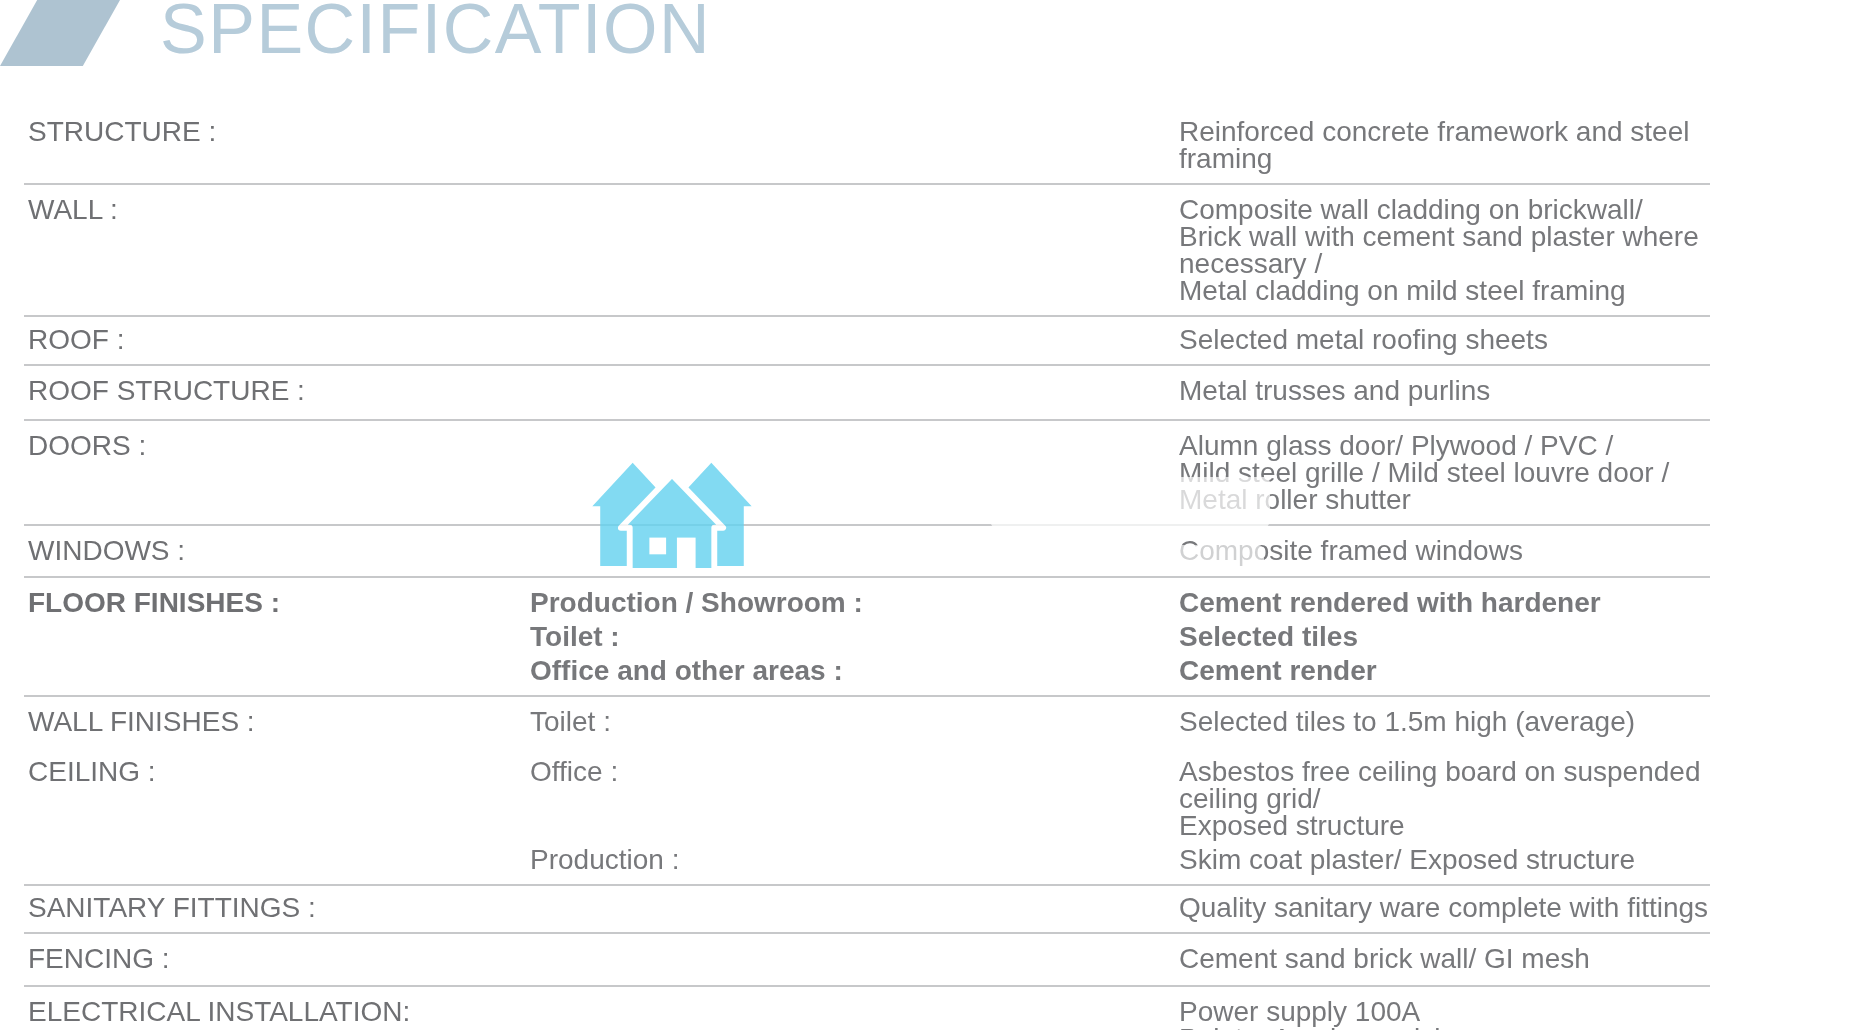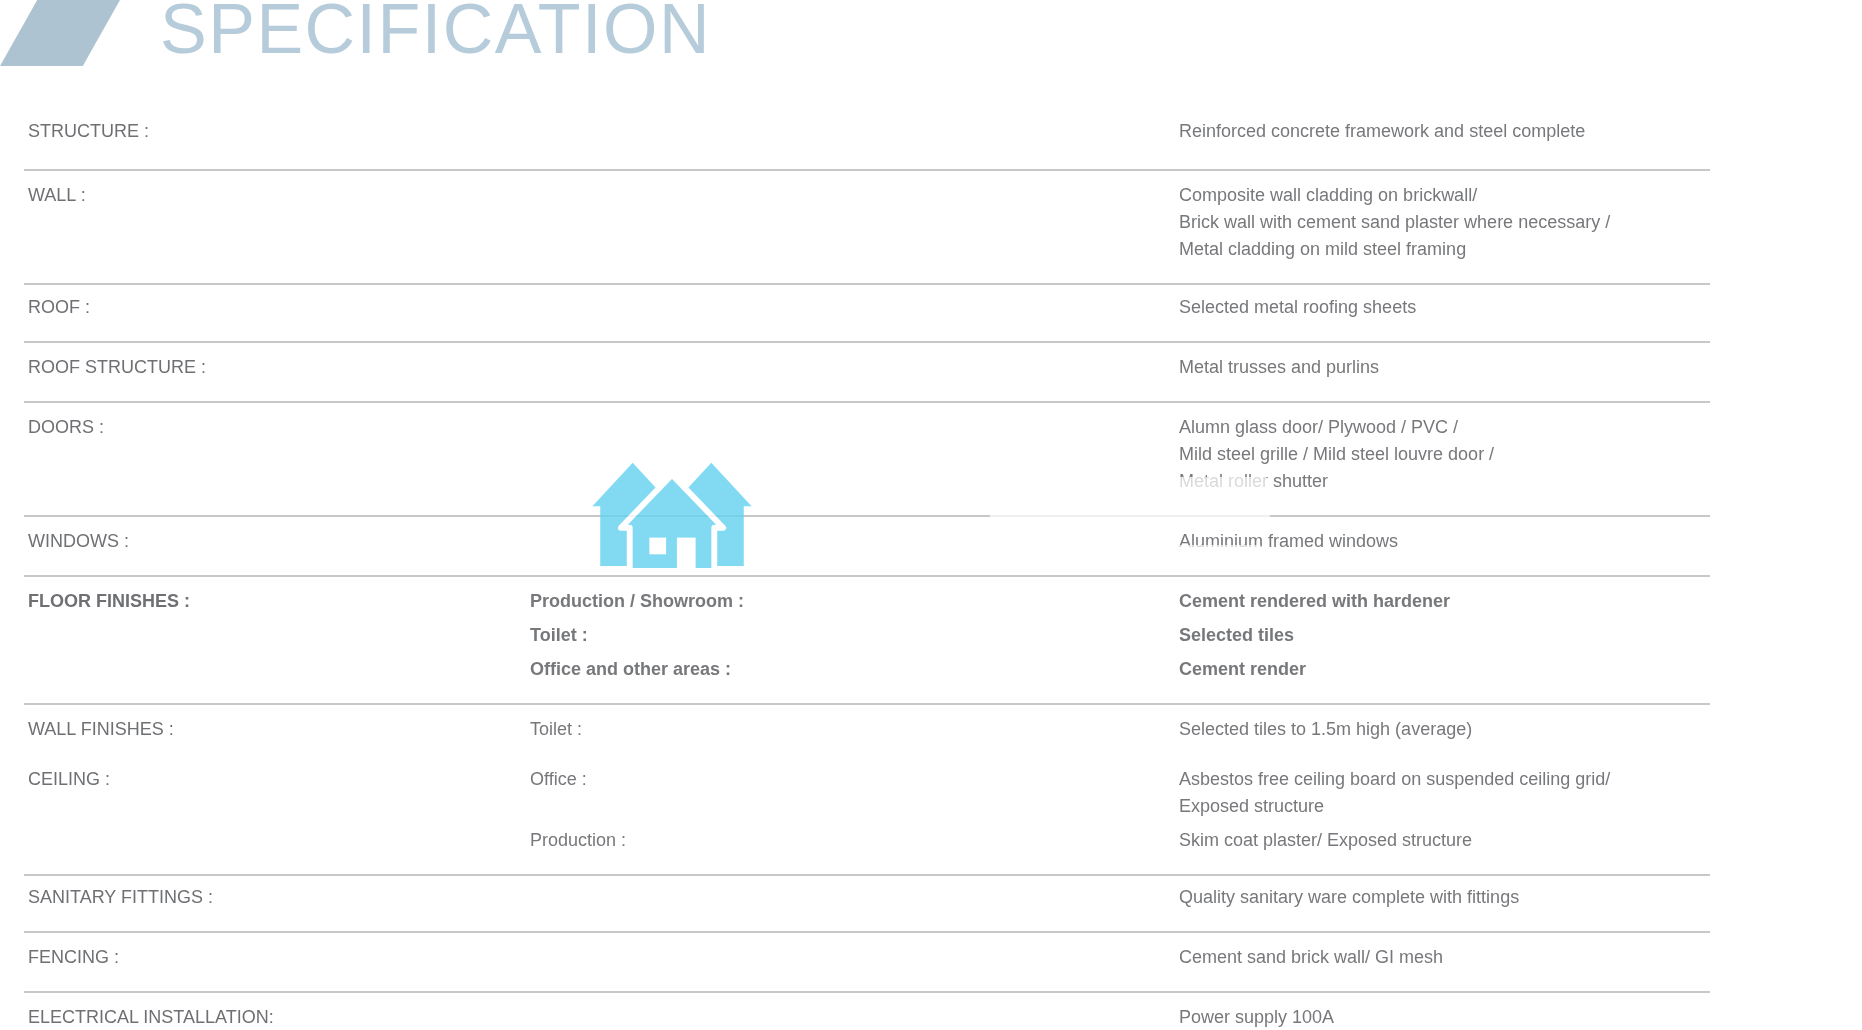--- a/index.html
+++ b/index.html
@@ -25,23 +25,23 @@
     font-size:70px;font-weight:400;letter-spacing:1.5px;
     color:#b6ccda;
     line-height:78px;
   }
   
   .spec-table{
     margin:44px 8px 0 24px;
   }
   .spec-row{
     box-sizing:border-box;
-    padding:11px 0 13px 4px;
+    padding:11px 0 4px 4px;
     border-bottom:2px solid #c7c8ca;
-    font-size:18px;
+    font-size:28px;
   }
   .spec-row.row-1{min-height:61px;padding-top:8px;}
   .spec-row.row-2{min-height:107px;}
   .spec-row.row-3{min-height:45px;padding-top:9px;}
   .spec-row.row-4{min-height:55px;}
   .spec-row.row-5{min-height:102px;}
   .spec-row.row-6{min-height:52px;}
   .spec-row.row-7{min-height:116px;font-weight:bold;}
   .spec-row.row-8{min-height:167px;}
   .spec-row.row-9{min-height:42px;padding-top:8px;}
@@ -95,21 +95,21 @@
   </header>
 
   <main class="spec-table">
       <div class="spec-row row-1">
         <div class="spec-section">
           <div class="col-label">STRUCTURE :</div>
           <div class="items">
             <div class="item">
               <div class="col-sub"></div>
               <div class="col-val">
-                <div class="val-line">Reinforced concrete framework and steel complete</div>
+                <div class="val-line">Reinforced concrete framework and steel framing</div>
               </div>
             </div>
           </div>
         </div>
       </div>
       <div class="spec-row row-2">
         <div class="spec-section">
           <div class="col-label">WALL  :</div>
           <div class="items">
             <div class="item">
@@ -164,21 +164,21 @@
           </div>
         </div>
       </div>
       <div class="spec-row row-6">
         <div class="spec-section">
           <div class="col-label">WINDOWS :</div>
           <div class="items">
             <div class="item">
               <div class="col-sub"></div>
               <div class="col-val">
-                <div class="val-line">Aluminium framed windows</div>
+                <div class="val-line">Composite framed windows</div>
               </div>
             </div>
           </div>
         </div>
       </div>
       <div class="spec-row row-7">
         <div class="spec-section">
           <div class="col-label">FLOOR FINISHES :</div>
           <div class="items">
             <div class="item">

